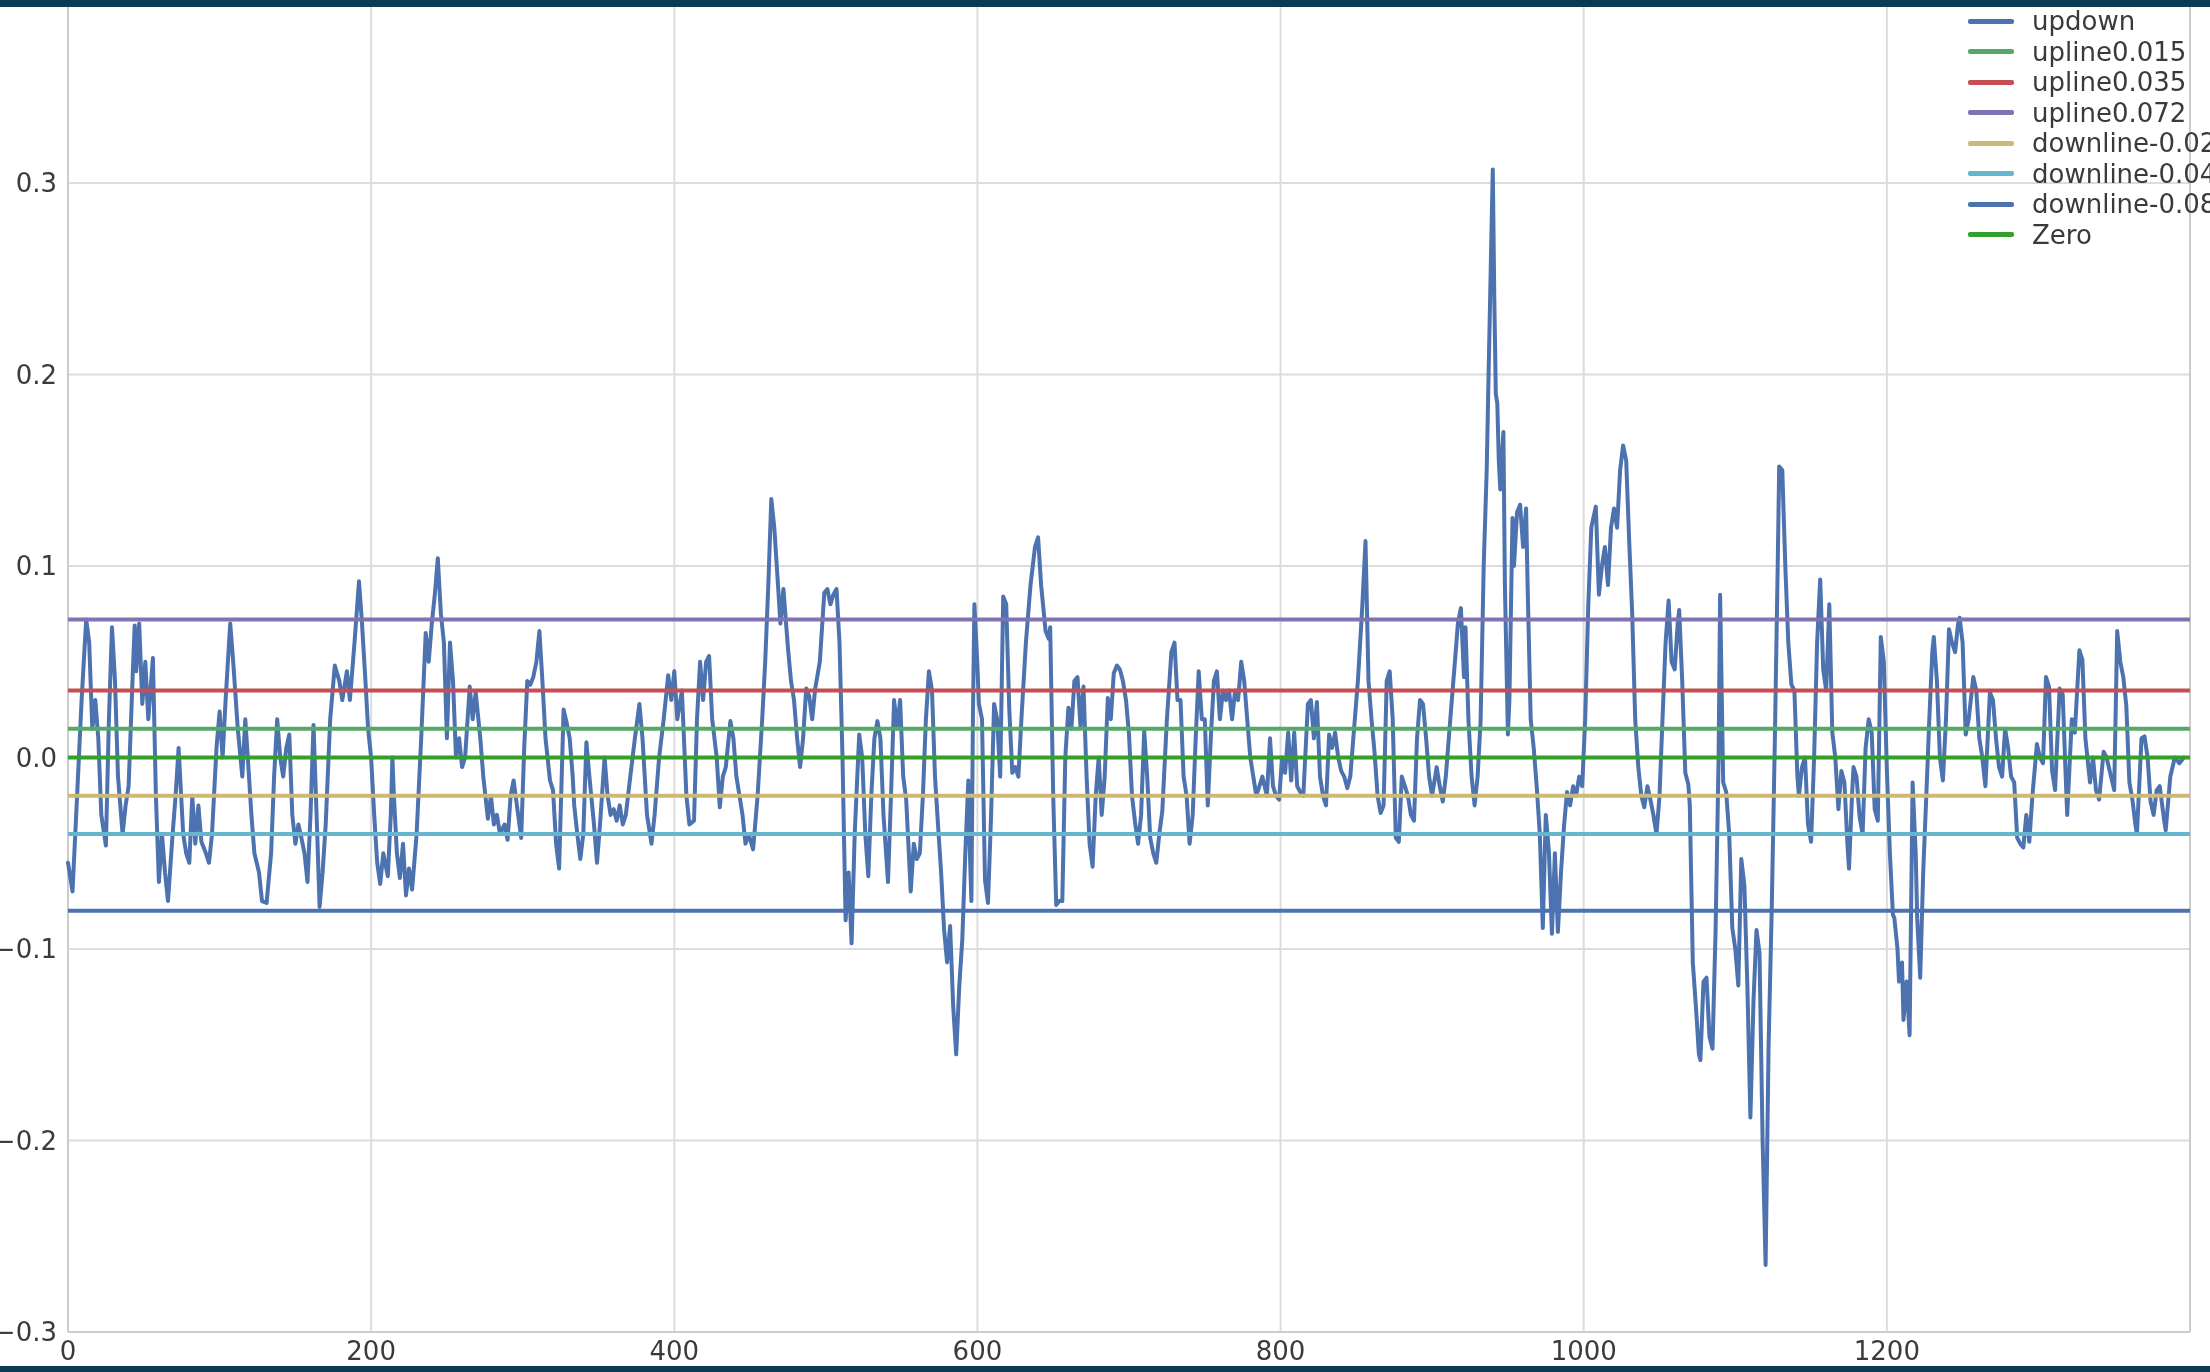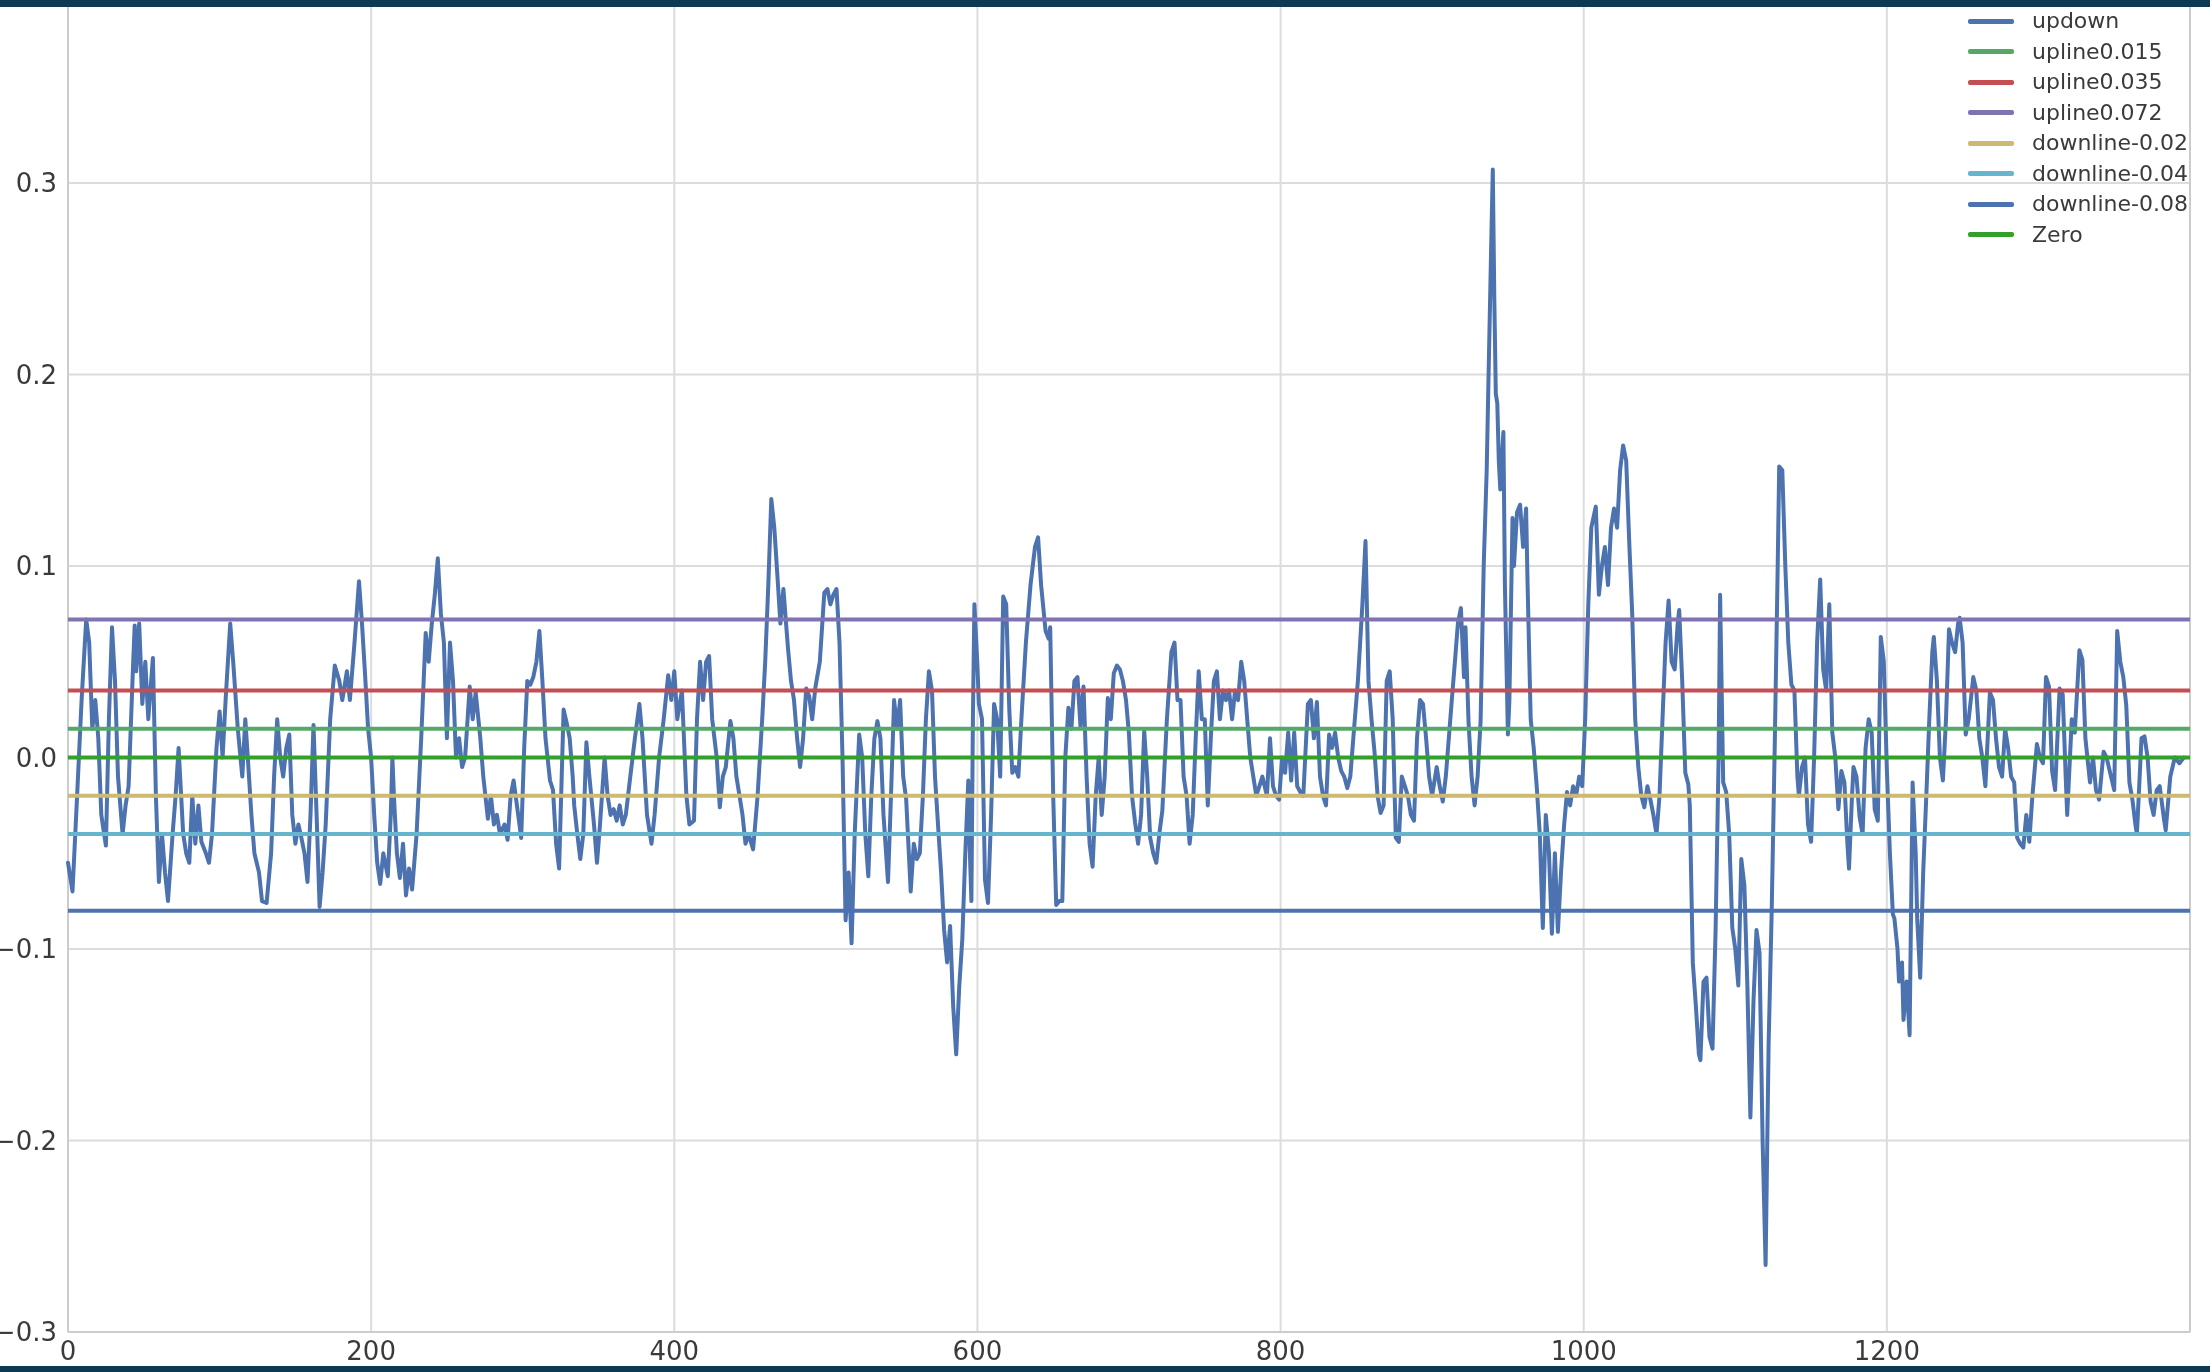--- a/index.html
+++ b/index.html
@@ -3,21 +3,21 @@
 <meta charset="utf-8">
 <style>
   html,body{margin:0;padding:0;background:#ffffff;}
   body{width:2210px;height:1372px;position:relative;overflow:hidden;
        font-family:"DejaVu Sans","Liberation Sans",sans-serif;}
   #figure{position:absolute;left:0;top:0;width:2210px;height:1372px;background:#ffffff;}
   #chart{position:absolute;left:0;top:0;}
   #legend{position:absolute;left:1968px;top:6px;display:flex;flex-direction:column;}
   .legend-row{display:flex;align-items:center;height:30.5px;}
   .legend-swatch{width:46px;height:5px;border-radius:2px;flex:0 0 46px;}
-  .legend-label{margin-left:18px;font-size:22px;color:#3a3a3a;line-height:1;white-space:nowrap;}
+  .legend-label{margin-left:18px;font-size:26px;color:#3a3a3a;line-height:1;white-space:nowrap;}
   .bar{position:absolute;left:0;width:2210px;background:#0c3a52;}
   #topbar{top:0;height:7px;}
   #bottombar{top:1366px;height:6px;}
 </style>
 </head>
 <body>
 
 <div id="figure">
   <svg id="chart" width="2210" height="1372" viewBox="0 0 2210 1372">
       <g>

